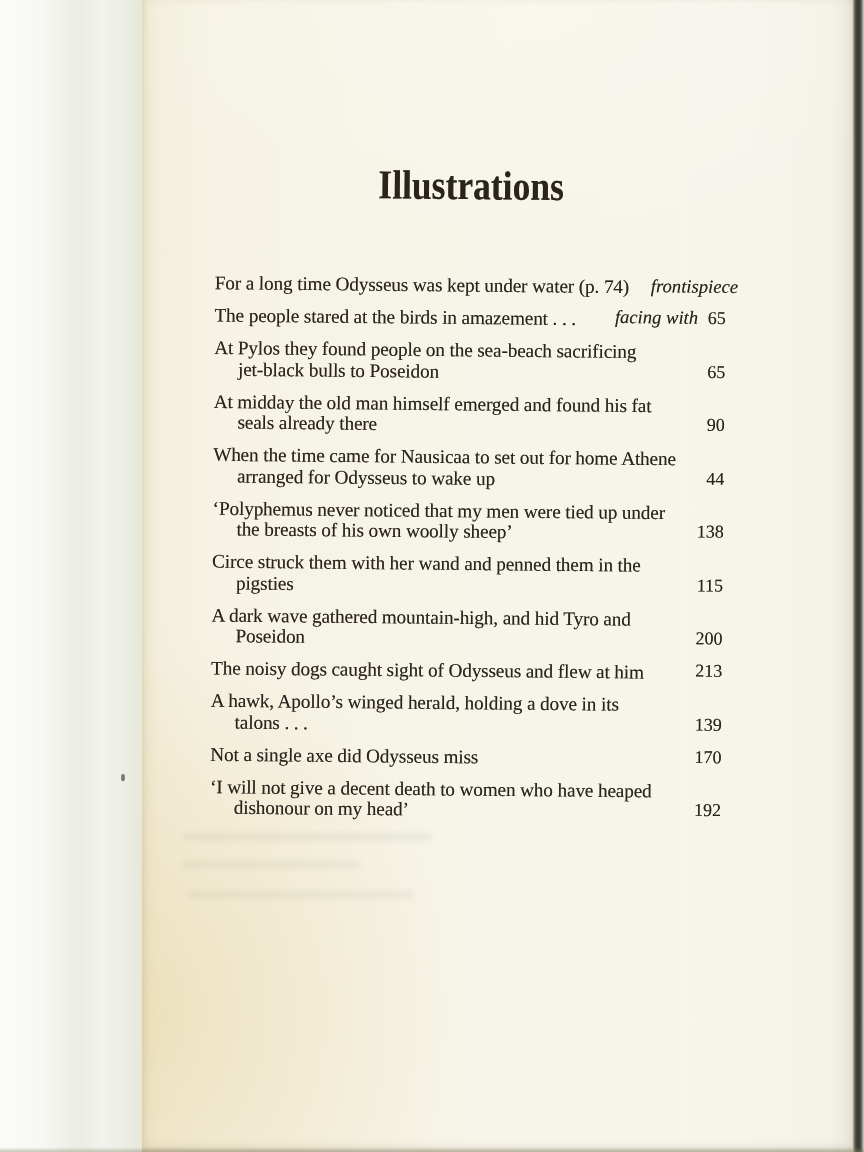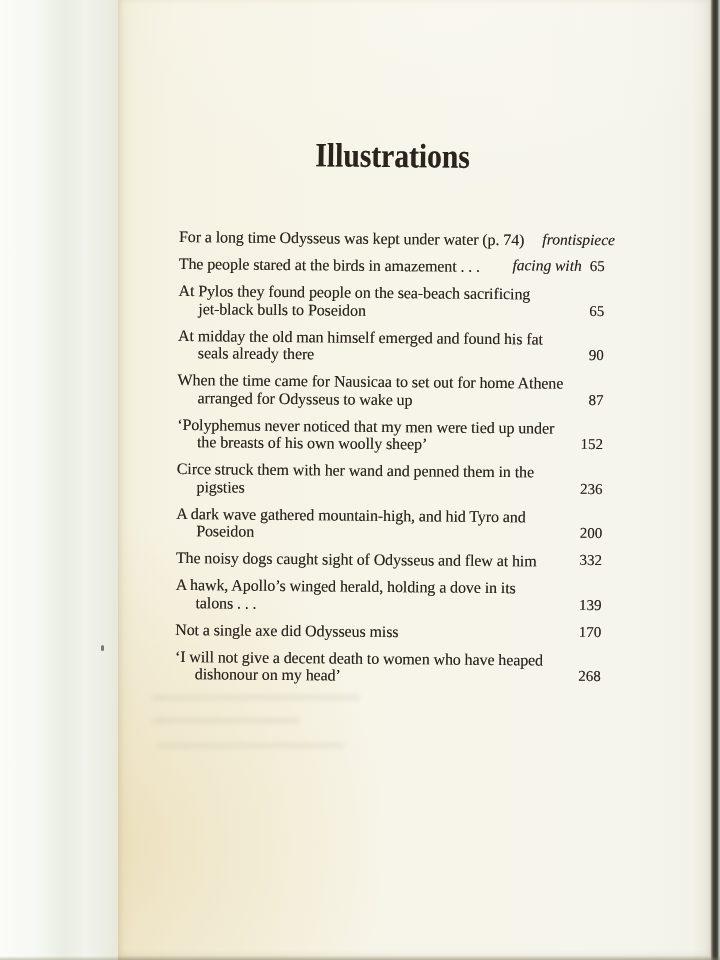--- a/index.html
+++ b/index.html
@@ -134,66 +134,66 @@
       <div class="line l1">At midday the old man himself emerged and found his fat</div>
       <div class="line l2">seals already there</div>
     </div>
     <div class="ref"><span class="num">90</span></div>
   </div>
         <div class="entry">
     <div class="cap">
       <div class="line l1">When the time came for Nausicaa to set out for home Athene</div>
       <div class="line l2">arranged for Odysseus to wake up</div>
     </div>
-    <div class="ref"><span class="num">87</span></div>
+    <div class="ref"><span class="num">44</span></div>
   </div>
         <div class="entry">
     <div class="cap">
       <div class="line l1">‘Polyphemus never noticed that my men were tied up under</div>
       <div class="line l2">the breasts of his own woolly sheep’</div>
     </div>
-    <div class="ref"><span class="num">152</span></div>
+    <div class="ref"><span class="num">138</span></div>
   </div>
         <div class="entry">
     <div class="cap">
       <div class="line l1">Circe struck them with her wand and penned them in the</div>
       <div class="line l2">pigsties</div>
     </div>
-    <div class="ref"><span class="num">236</span></div>
+    <div class="ref"><span class="num">115</span></div>
   </div>
         <div class="entry">
     <div class="cap">
       <div class="line l1">A dark wave gathered mountain-high, and hid Tyro and</div>
       <div class="line l2">Poseidon</div>
     </div>
     <div class="ref"><span class="num">200</span></div>
   </div>
         <div class="entry">
     <div class="cap">
       <div class="line l1">The noisy dogs caught sight of Odysseus and flew at him</div>
 
     </div>
-    <div class="ref"><span class="num">332</span></div>
+    <div class="ref"><span class="num">213</span></div>
   </div>
         <div class="entry">
     <div class="cap">
       <div class="line l1">A hawk, Apollo’s winged herald, holding a dove in its</div>
       <div class="line l2">talons . . .</div>
     </div>
     <div class="ref"><span class="num">139</span></div>
   </div>
         <div class="entry">
     <div class="cap">
       <div class="line l1">Not a single axe did Odysseus miss</div>
 
     </div>
     <div class="ref"><span class="num">170</span></div>
   </div>
         <div class="entry">
     <div class="cap">
       <div class="line l1">‘I will not give a decent death to women who have heaped</div>
       <div class="line l2">dishonour on my head’</div>
     </div>
-    <div class="ref"><span class="num">268</span></div>
+    <div class="ref"><span class="num">192</span></div>
   </div>
       </div>
   </div>
 </div>
 
 </body></html>

